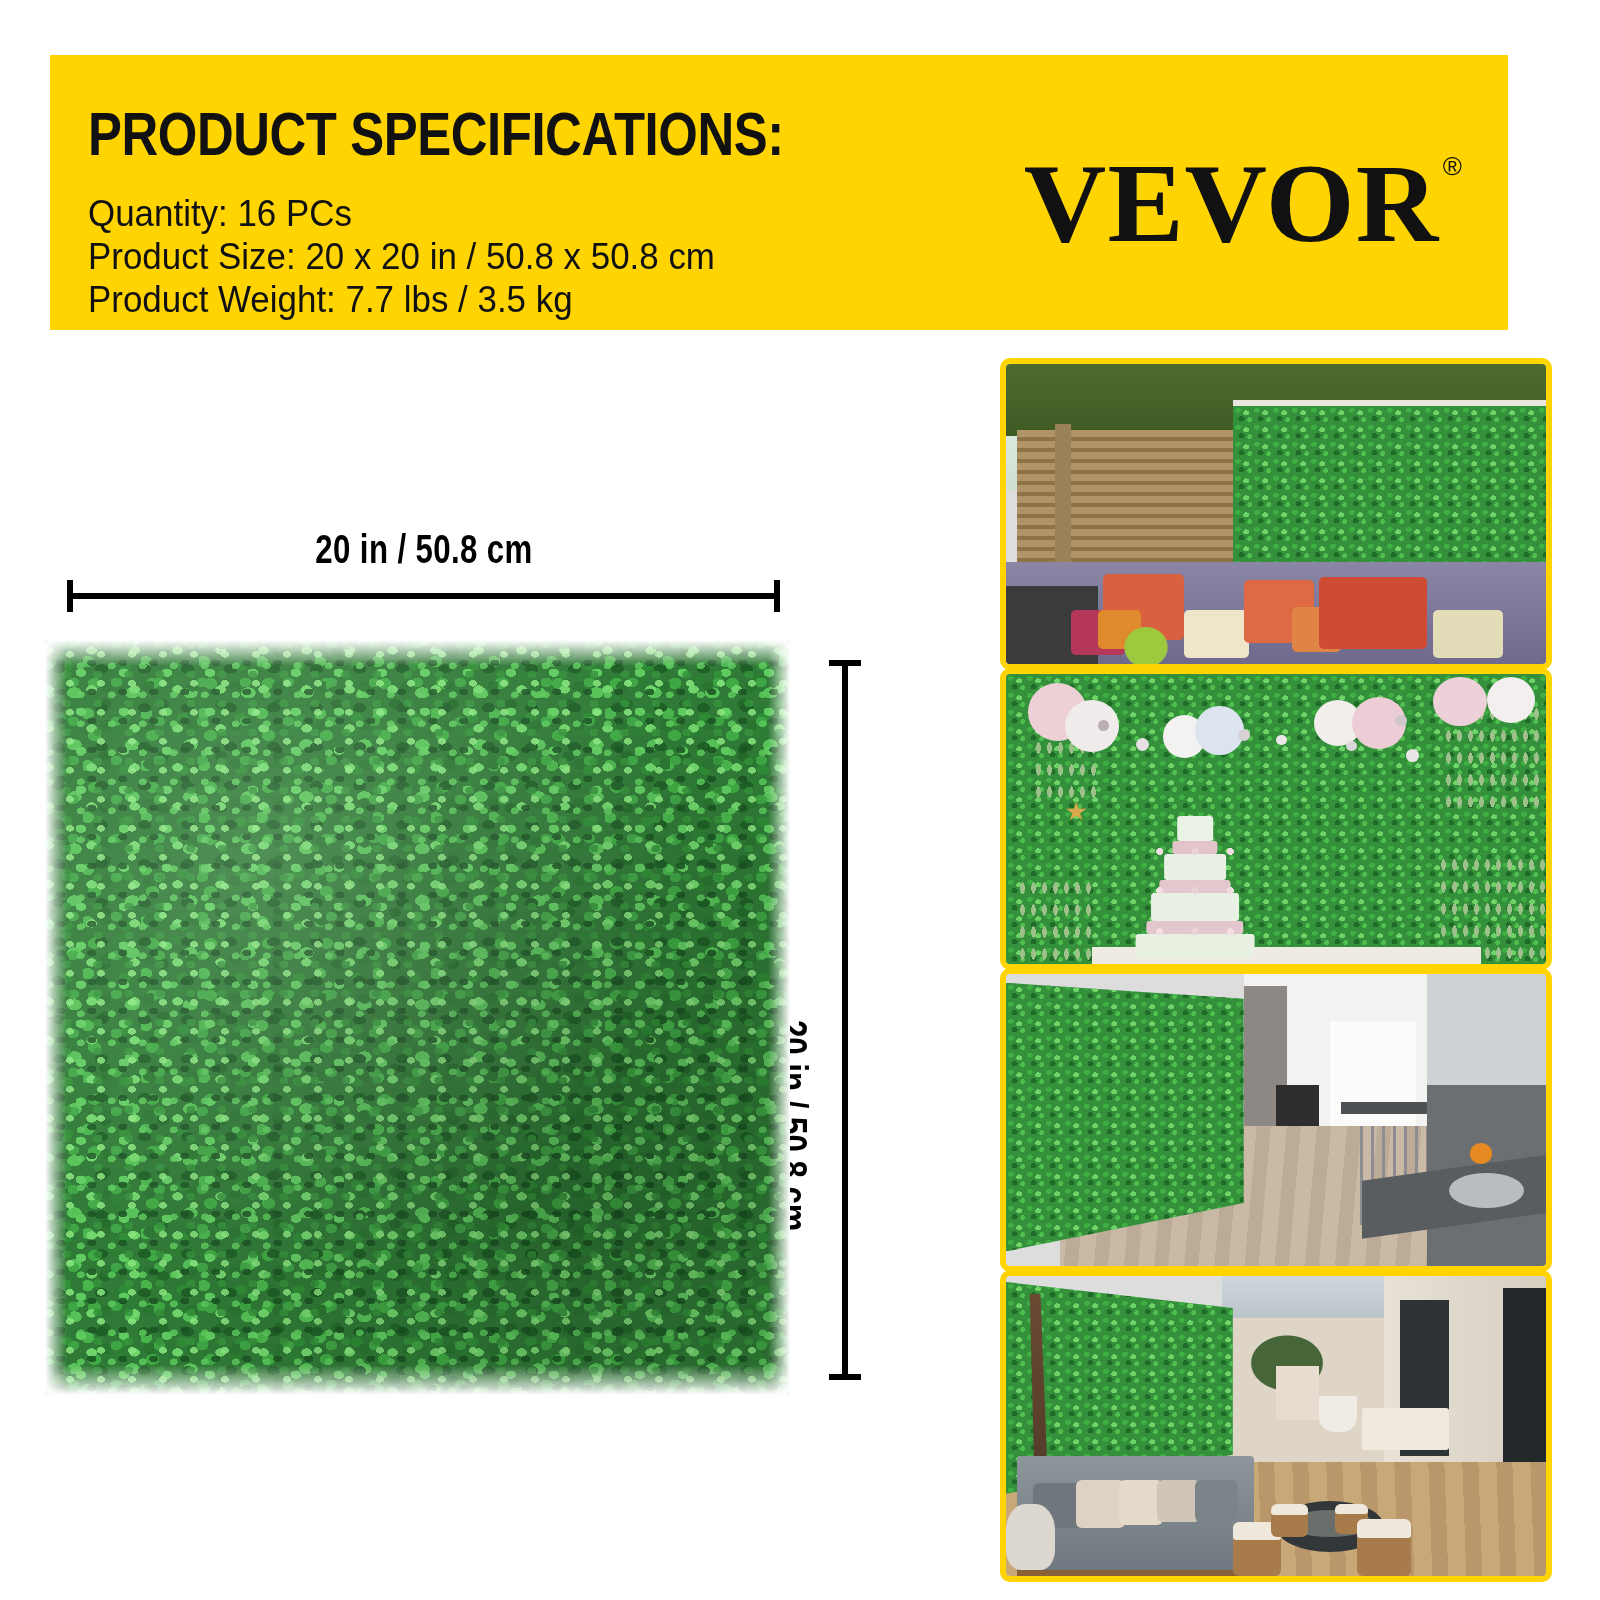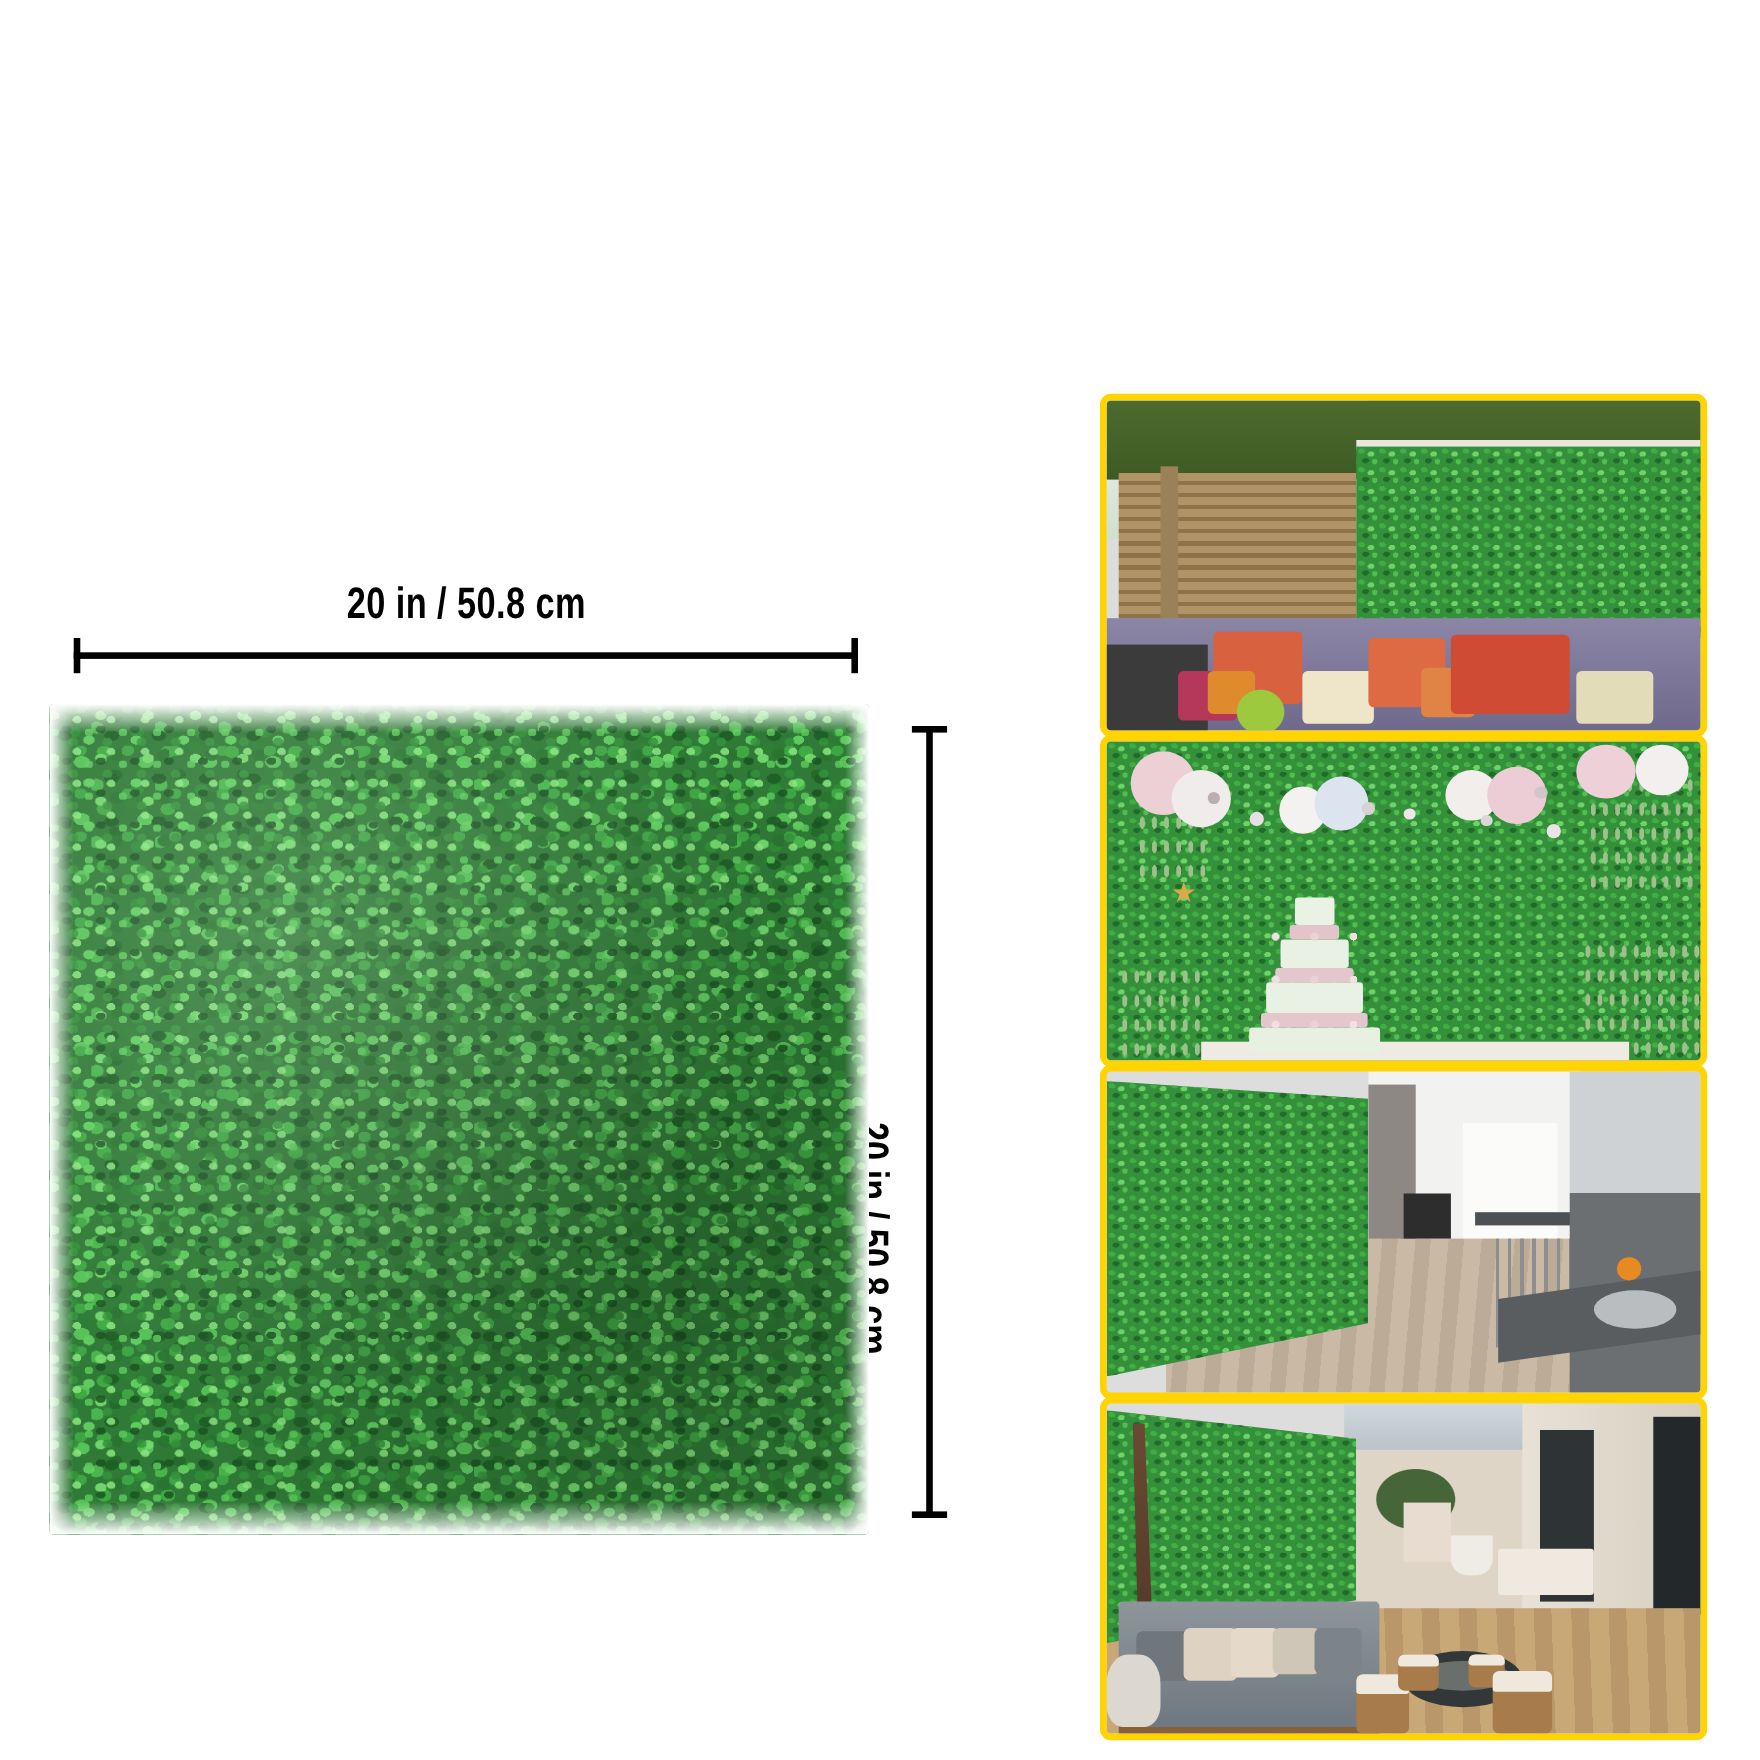--- a/index.html
+++ b/index.html
@@ -275,20 +275,35 @@
     background:linear-gradient(to bottom,#6a4a33,#553c2a);
     clip-path:polygon(30% 0,55% 0,70% 100%,40% 100%);}
   .p4-vase{position:absolute;left:0;bottom:2%;width:9%;height:22%;
     background:#dcd7cf;border-radius:40% 40% 30% 30%;}
 </style>
 </head>
 <body>
 
 <div class="stage">
 
+  <div class="spec-bar">
+
+    <div class="spec-title">PRODUCT SPECIFICATIONS:</div>
+
+    <div class="spec-lines">
+      <div>Quantity: 16 PCs</div>
+      <div>Product Size: 20 x 20 in / 50.8 x 50.8 cm</div>
+      <div>Product Weight: 7.7 lbs / 3.5 kg</div>
+    </div>
+
+    <div class="logo">
+      <span class="logo-word">VEVOR</span>
+      <span class="logo-reg">®</span>
+    </div>
+  </div>
 
   <div class="dim-h-label">20 in / 50.8 cm</div>
   <div class="dim-h-line"></div>
   <div class="dim-h-cap-l"></div>
   <div class="dim-h-cap-r"></div>
 
   <div class="dim-v-line"></div>
   <div class="dim-v-cap-t"></div>
   <div class="dim-v-cap-b"></div>
   <div class="dim-v-label">20 in / 50.8 cm</div>

